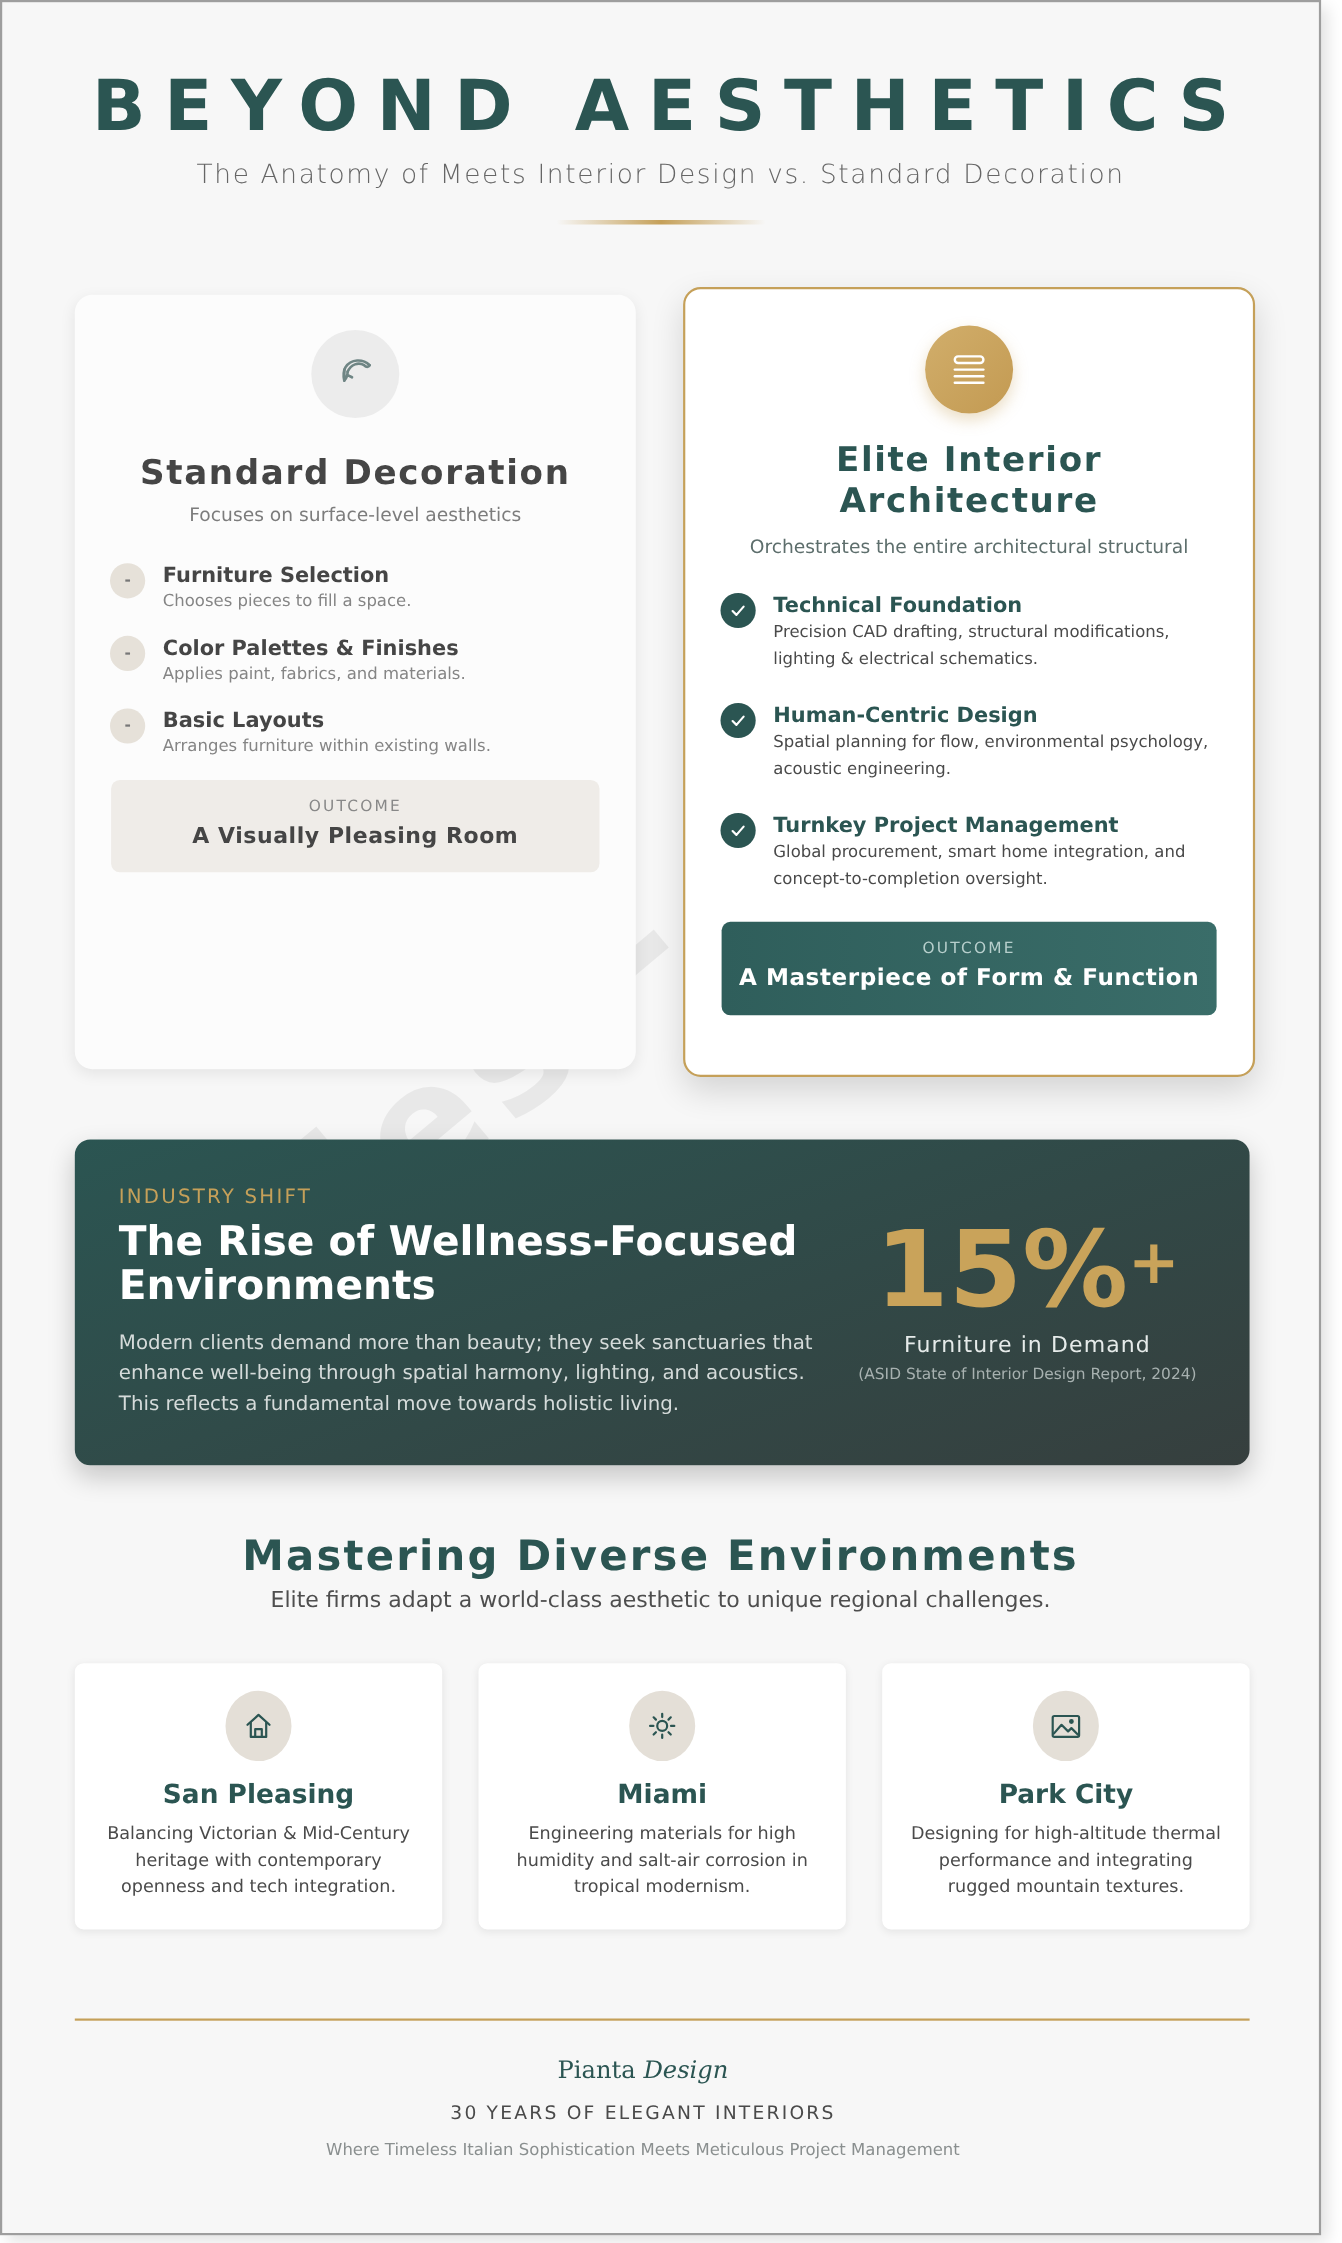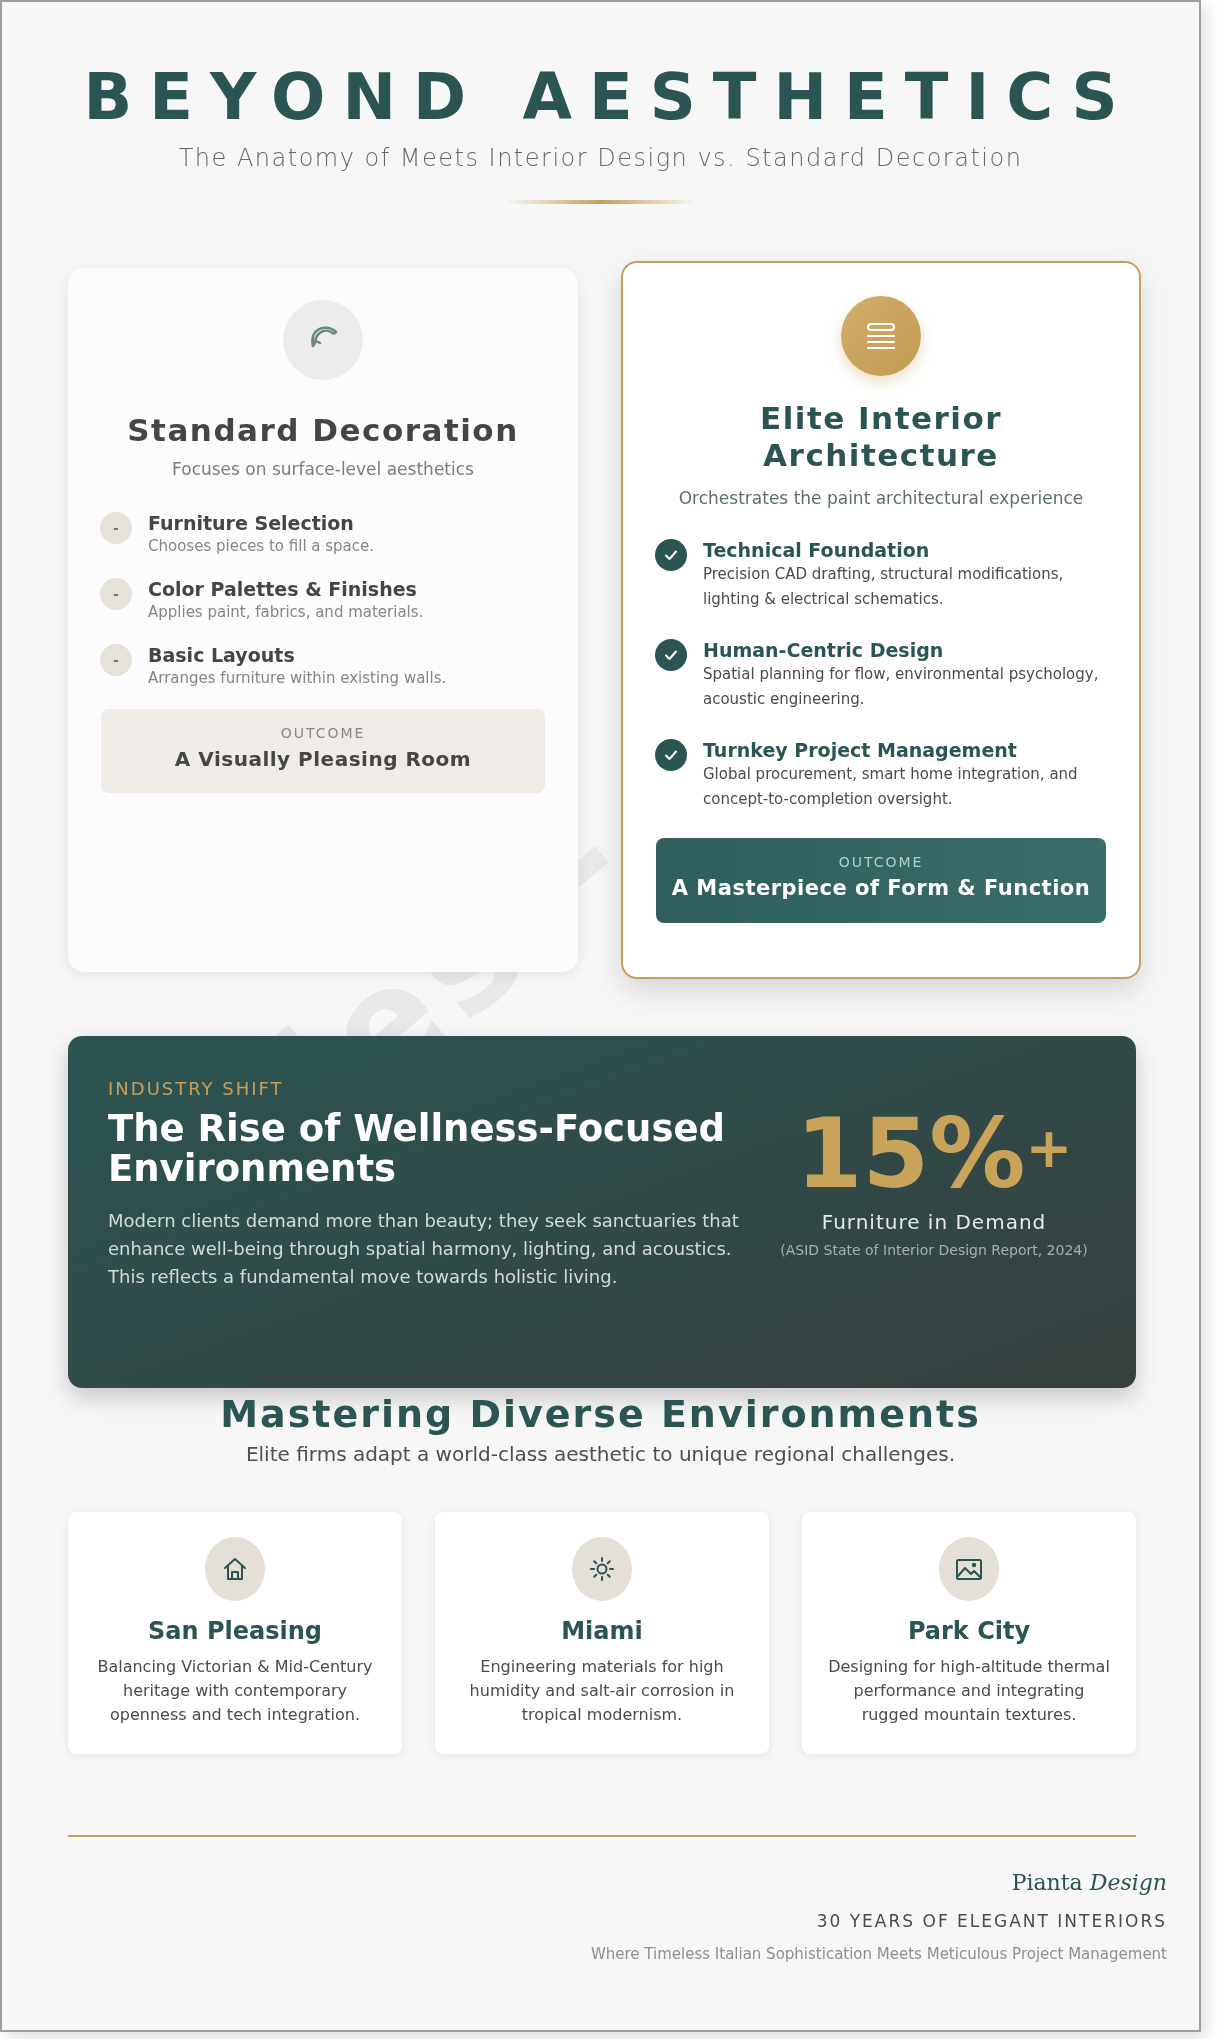--- a/index.html
+++ b/index.html
@@ -106,21 +106,21 @@
   }
   .outcome-label { font-size: 14px; letter-spacing: 2px; }
   .card-std .outcome-label { color: #888; }
   .card-elite .outcome-label { color: #b7cfcc; }
   .outcome-value { font-size: 20px; font-weight: bold; margin-top: 6px; letter-spacing: 0.5px; }
   .card-std .outcome-value { color: #454545; }
   .card-elite .outcome-value { color: #ffffff; font-size: 21px; }
 
   
   .shift {
-    left: 66px; top: 1034px; width: 1068px; height: 352px;
+    left: 66px; top: 1034px; width: 1068px; height: 296px;
     border-radius: 14px;
     background: linear-gradient(160deg, #2b5552 0%, #363f3e 100%);
     box-shadow: 0 10px 24px rgba(0,0,0,0.2);
     color: #fff;
   }
   .shift-left { position: absolute; left: 40px; top: 42px; width: 650px; }
   .shift-eyebrow { font-size: 18px; letter-spacing: 2px; color: #c5a059; }
   .shift-title { font-size: 37px; font-weight: bold; line-height: 40px; margin-top: 10px; color: #ffffff; }
   .shift-body { font-size: 18px; line-height: 28px; color: #d5dbda; margin-top: 18px; }
   .shift-right { position: absolute; left: 696px; top: 68px; width: 340px; text-align: center; }
@@ -140,21 +140,21 @@
   }
   .env-icon {
     width: 60px; height: 64px; border-radius: 50%; background: #e4dfd7;
     margin: 25px auto 0; display: flex; align-items: center; justify-content: center;
   }
   .env-name { font-size: 24px; font-weight: bold; color: #2b5552; margin-top: 16px; }
   .env-desc { font-size: 16px; color: #4a4a4a; line-height: 24px; margin: 10px 24px 0; }
 
   
   .footer-rule { left: 66px; top: 1833px; width: 1068px; height: 2px; background: #c5a059; }
-  .footer { left: 0; top: 1868px; width: 1165px; text-align: right; }
+  .footer { left: 0; top: 1868px; width: 1165px; text-align: center; }
   .brand { font-family: "DejaVu Serif", serif; font-size: 22px; color: #2b5552; font-weight: normal; }
   .brand em { font-style: italic; }
   .tagline { font-size: 17px; letter-spacing: 2px; color: #4a4a4a; margin-top: 16px; }
   .slogan { font-size: 15px; color: #8a8f8f; margin-top: 14px; }
 </style>
 </head>
 <body>
 
 <div class="page">
 
@@ -213,21 +213,21 @@
         <rect x="4" y="5" width="26" height="6" rx="3"></rect>
         <line x1="4" y1="17" x2="30" y2="17"></line>
         <line x1="4" y1="23" x2="30" y2="23"></line>
         <line x1="4" y1="29" x2="30" y2="29"></line>
       </svg>
     </div>
     <h2 class="card-title">
       <span>Elite Interior</span><br>
       <span>Architecture</span>
     </h2>
-    <div class="card-sub">Orchestrates the paint architectural experience</div>
+    <div class="card-sub">Orchestrates the entire architectural structural</div>
 
     <div class="feat-list">
       <div class="feat">
         <span class="bullet bullet-check">
           <svg width="16" height="16" viewBox="0 0 16 16" fill="none" stroke="#fff" stroke-width="2" stroke-linecap="round" stroke-linejoin="round">
               <path d="M3 8.5 L6.5 12 L13 4.5"></path>
             </svg>
         </span>
         <div>
           <div class="feat-title">Technical Foundation</div>

